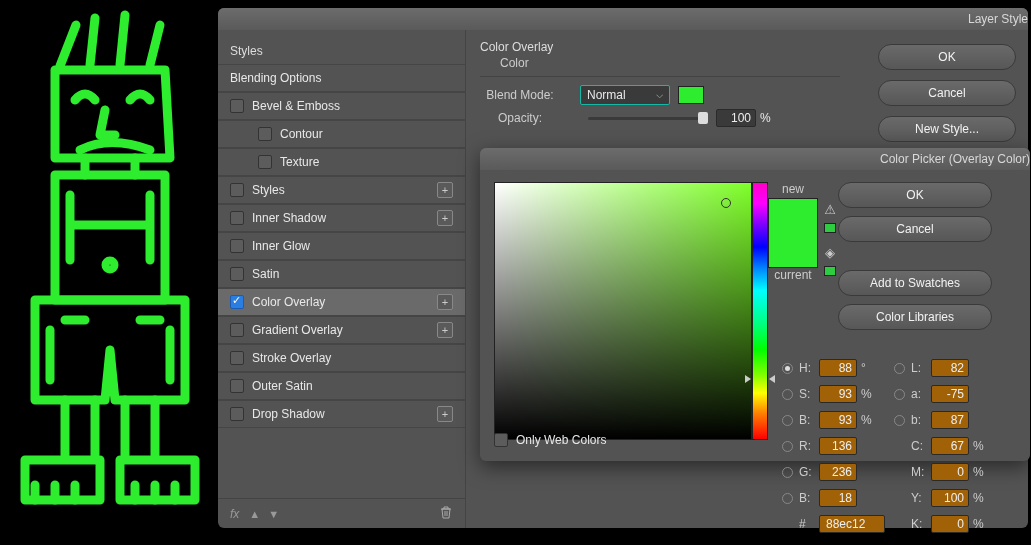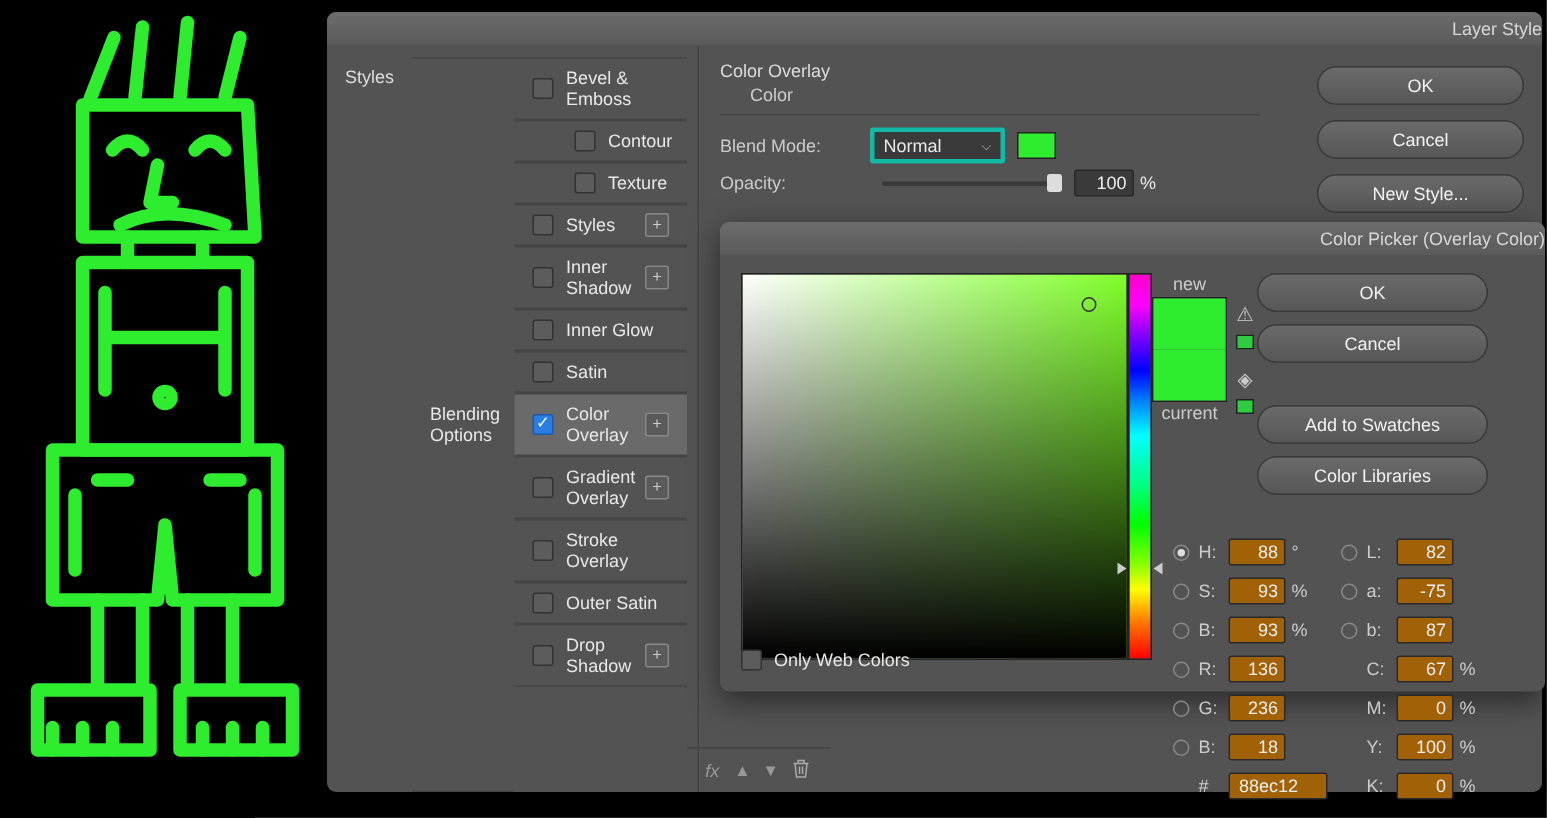--- a/index.html
+++ b/index.html
@@ -5,40 +5,40 @@
   * { box-sizing: border-box; font-family: -apple-system, "Helvetica Neue", Arial, sans-serif; }
   body { margin: 0; padding: 0; width: 1031px; height: 545px; background: #000; overflow: hidden; position: relative; }
   .canvas-art { position: absolute; left: 0; top: 0; width: 218px; height: 545px; }
   
   .dlg { position: absolute; background: #535353; border-radius: 6px; color: #e8e8e8; font-size: 12px; box-shadow: 0 6px 20px rgba(0,0,0,0.5); }
   .dlg-title { height: 22px; line-height: 22px; text-align: right; background: linear-gradient(#6c6c6c,#5a5a5a); border-radius: 6px 6px 0 0; color: #d8d8d8; font-size: 12px; }
   
   
   #layer-style { left: 218px; top: 8px; width: 810px; height: 520px; }
   #ls-body { display: flex; height: calc(100% - 22px); }
-  .ls-sidebar { width: 248px; border-right: 1px solid #444; display: flex; flex-direction: row; padding-top: 8px; }
+  .ls-sidebar { width: 248px; border-right: 1px solid #444; display: flex; flex-direction: column; padding-top: 8px; }
   .ls-hdr { padding: 6px 12px; color: #ddd; }
   .ls-item { display: flex; align-items: center; padding: 6px 10px 6px 12px; border-top: 1px solid #454545; border-bottom: 1px solid #454545; cursor: default; position: relative; }
   .ls-item.sel { background: #6a6a6a; }
   .ls-item .cb { width: 14px; height: 14px; border: 1px solid #333; background: #5c5c5c; margin-right: 8px; border-radius: 2px; flex-shrink: 0; position: relative; }
   .ls-item .cb.checked { background: #2a7de1; border-color: #1c5bb0; }
   .ls-item .cb.checked::after { content: "✓"; position: absolute; left: 1px; top: -2px; color: #fff; font-size: 11px; }
   .ls-item.sub { padding-left: 40px; }
   .ls-item .plus { position: absolute; right: 12px; top: 50%; transform: translateY(-50%); width: 16px; height: 16px; border: 1px solid #888; border-radius: 2px; background: #5a5a5a; display: flex; align-items: center; justify-content: center; color: #ccc; font-size: 11px; }
   .ls-footer { margin-top: auto; display: flex; align-items: center; padding: 6px 12px; border-top: 1px solid #444; color: #999; }
   .ls-footer .fx { font-style: italic; margin-right: 10px; }
   .ls-footer .arrow { margin-right: 8px; font-size: 11px; }
   .ls-footer .trash { margin-left: auto; }
   
   .ls-main { flex: 1; padding: 10px 14px; position: relative; }
   .section-title { color: #ddd; margin-bottom: 2px; }
   .sub-label { margin-left: 20px; color: #ccc; margin-bottom: 6px; }
   .row { display: flex; align-items: center; margin: 4px 0; }
-  .row .lab { width: 100px; text-align: left; padding-right: 20px; color: #ccc; }
-  .select { background: #3a3a3a; border: 3px solid #14b8a6; padding: 2px 6px; border-radius: 2px; display: inline-flex; align-items: center; min-width: 90px; }
+  .row .lab { width: 100px; text-align: center; padding-right: 20px; color: #ccc; }
+  .select { background: #3a3a3a; border: 1px solid #14b8a6; padding: 2px 6px; border-radius: 2px; display: inline-flex; align-items: center; min-width: 90px; }
   .select .caret { margin-left: auto; font-size: 9px; color: #aaa; }
   .swatch { width: 26px; height: 18px; background: #2eec2e; border: 1px solid #222; margin-left: 8px; }
   .slider { flex: 1; max-width: 120px; height: 3px; background: #3a3a3a; margin: 0 8px; position: relative; border-radius: 2px; }
   .slider .thumb { position: absolute; right: 0; top: -5px; width: 10px; height: 12px; background: #ddd; border-radius: 2px; }
   .numfield { width: 40px; background: #3a3a3a; border: 1px solid #2a2a2a; color: #eee; padding: 1px 4px; text-align: right; border-radius: 2px; }
   .hr { height: 1px; background: #444; margin: 2px 0 8px 0; width: 360px; }
   
   .ls-buttons { width: 150px; padding: 14px 12px 0 0; }
   .pill-btn { display: block; width: 100%; margin-bottom: 10px; padding: 5px 0; text-align: center; border: 1px solid #3a3a3a; border-radius: 16px; background: linear-gradient(#6a6a6a,#575757); color: #f2f2f2; cursor: default; font-size: 12px; }
   

